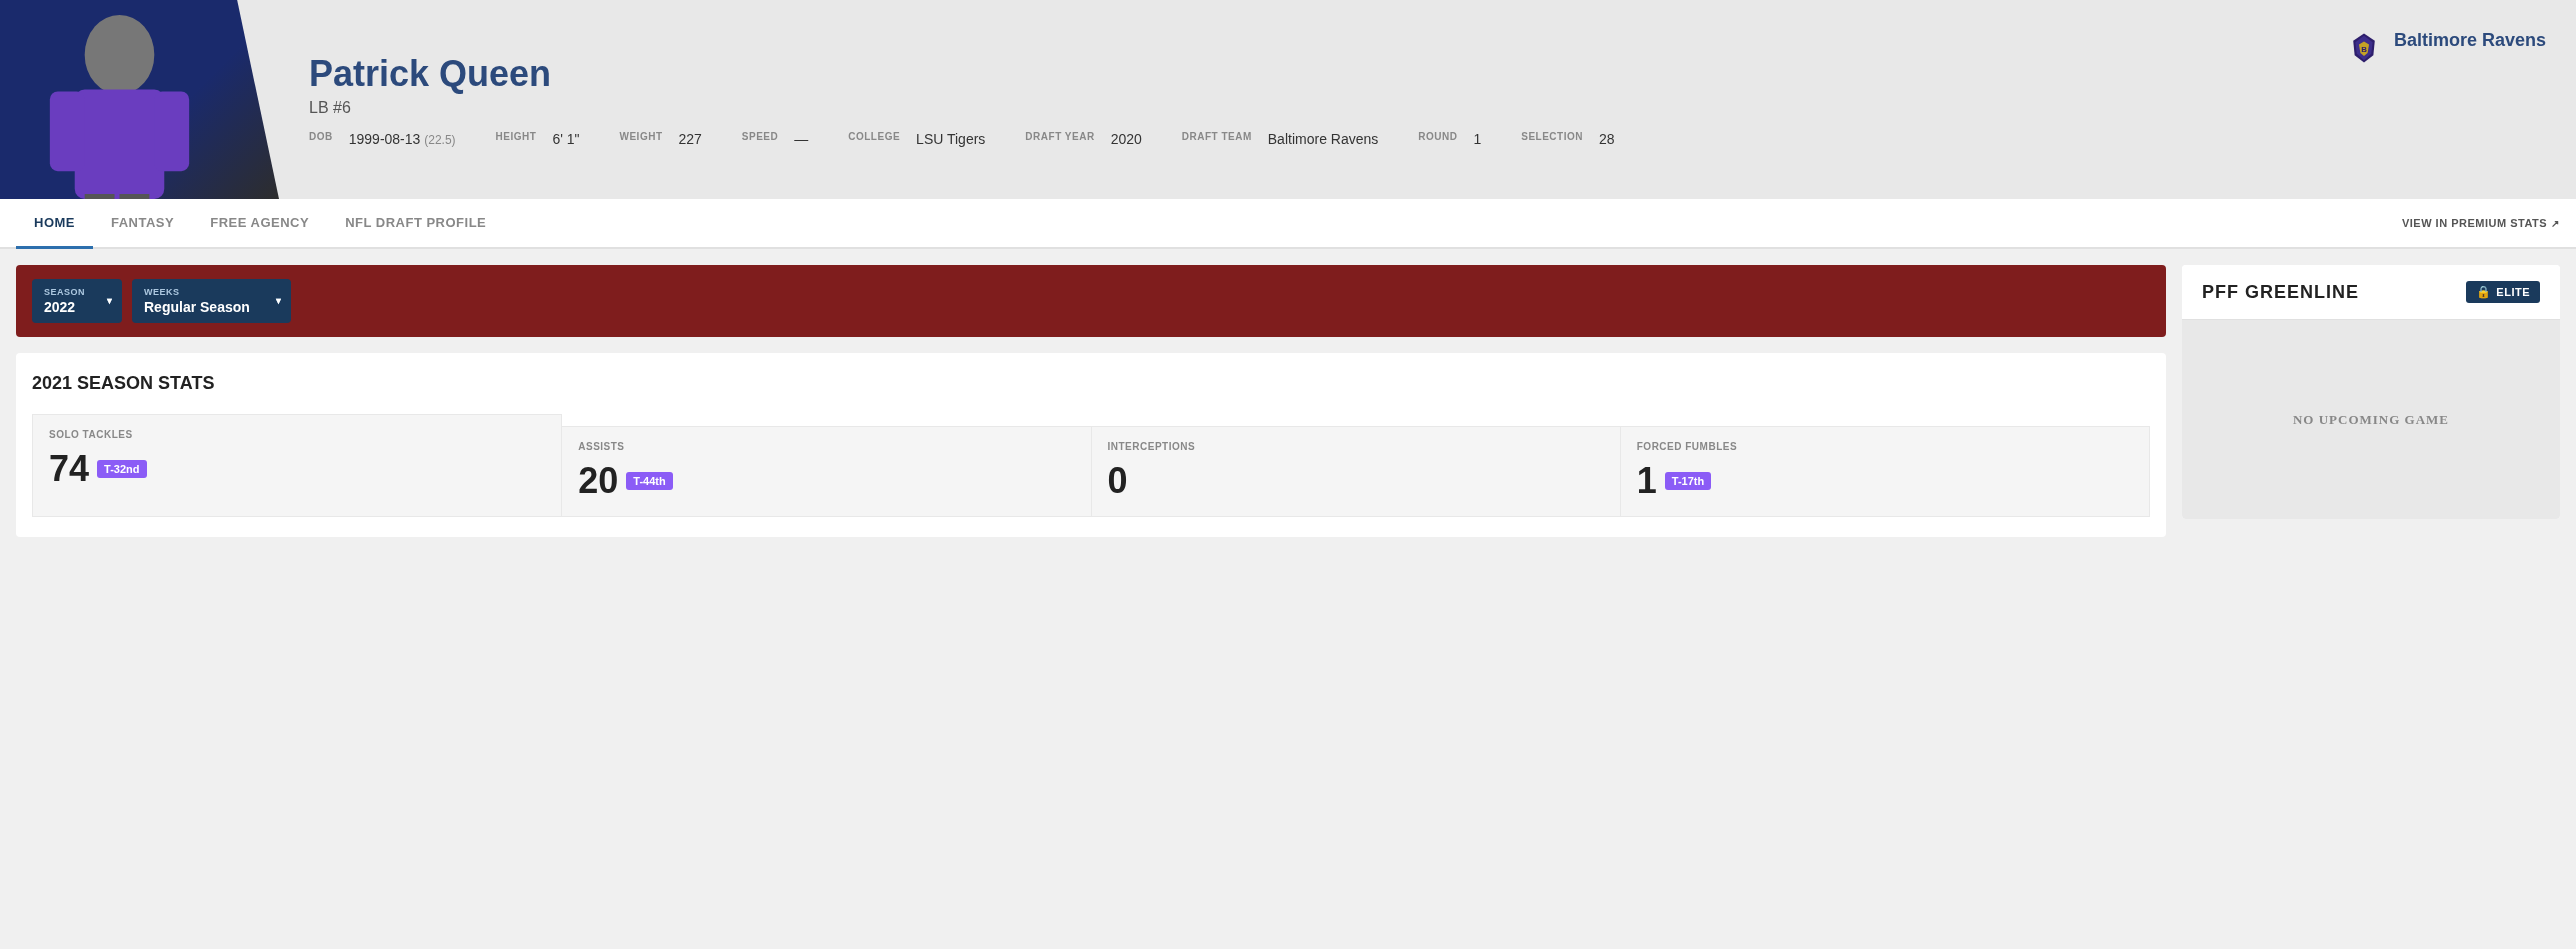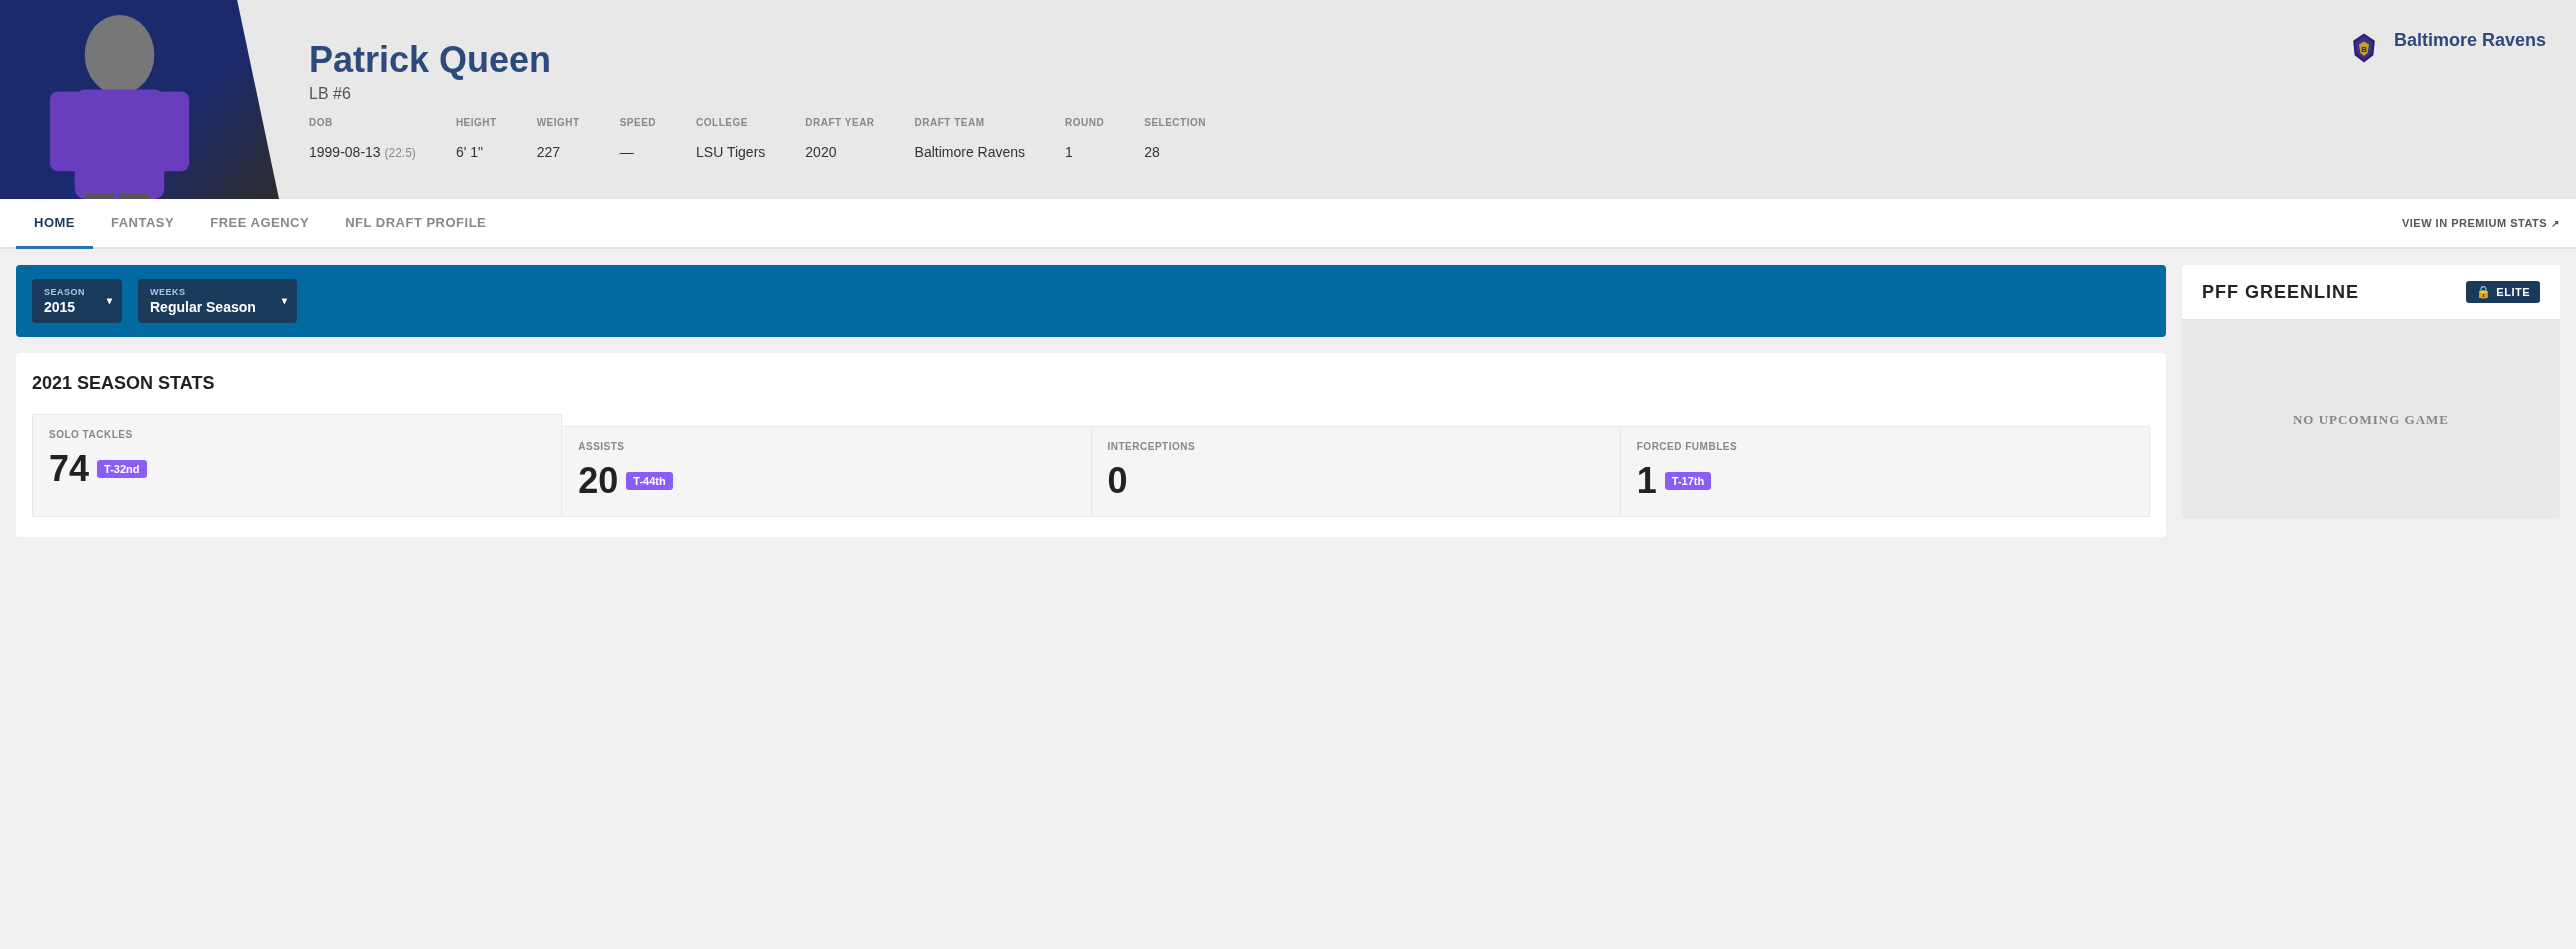--- a/index.html
+++ b/index.html
@@ -58,21 +58,21 @@
     }
 
     .player-meta {
       display: flex;
       gap: 40px;
       flex-wrap: wrap;
     }
 
     .meta-item {
       display: flex;
-      flex-direction: column;
+      flex-direction: row;
       gap: 16px;
     }
 
     .meta-label {
       font-size: 10px;
       font-weight: 700;
       color: #888;
       text-transform: uppercase;
       letter-spacing: 0.5px;
     }
@@ -157,25 +157,25 @@
       gap: 16px;
     }
 
     .right-panel {
       width: 378px;
       flex-shrink: 0;
     }
 
     
     .filter-row {
-      background: #0369a1;
+      background: #7f1d1d;
       padding: 14px 16px;
       border-radius: 4px;
       display: flex;
-      gap: 16px;
+      gap: 10px;
       align-items: center;
     }
 
     .select-wrapper {
       position: relative;
       display: inline-block;
     }
 
     .select-wrapper::after {
       content: '▼';
@@ -451,21 +451,21 @@
 </div>
 
 <div class="main-content">
 
   <div class="left-panel">
 
     <div class="filter-row">
       <div class="select-wrapper">
         <button class="filter-btn" style="padding:8px 30px 8px 12px; min-width:90px;">
           <span class="select-label">SEASON</span>
-          <span class="select-value">2015</span>
+          <span class="select-value">2022</span>
         </button>
         <span style="position:absolute;right:8px;top:50%;transform:translateY(-50%);color:#adc8e0;font-size:9px;pointer-events:none;">▼</span>
       </div>
 
       <div class="select-wrapper">
         <button class="filter-btn" style="padding:8px 30px 8px 12px; min-width:159px;">
           <span class="select-label">WEEKS</span>
           <span class="select-value">Regular Season</span>
         </button>
         <span style="position:absolute;right:8px;top:50%;transform:translateY(-50%);color:#adc8e0;font-size:9px;pointer-events:none;">▼</span>

